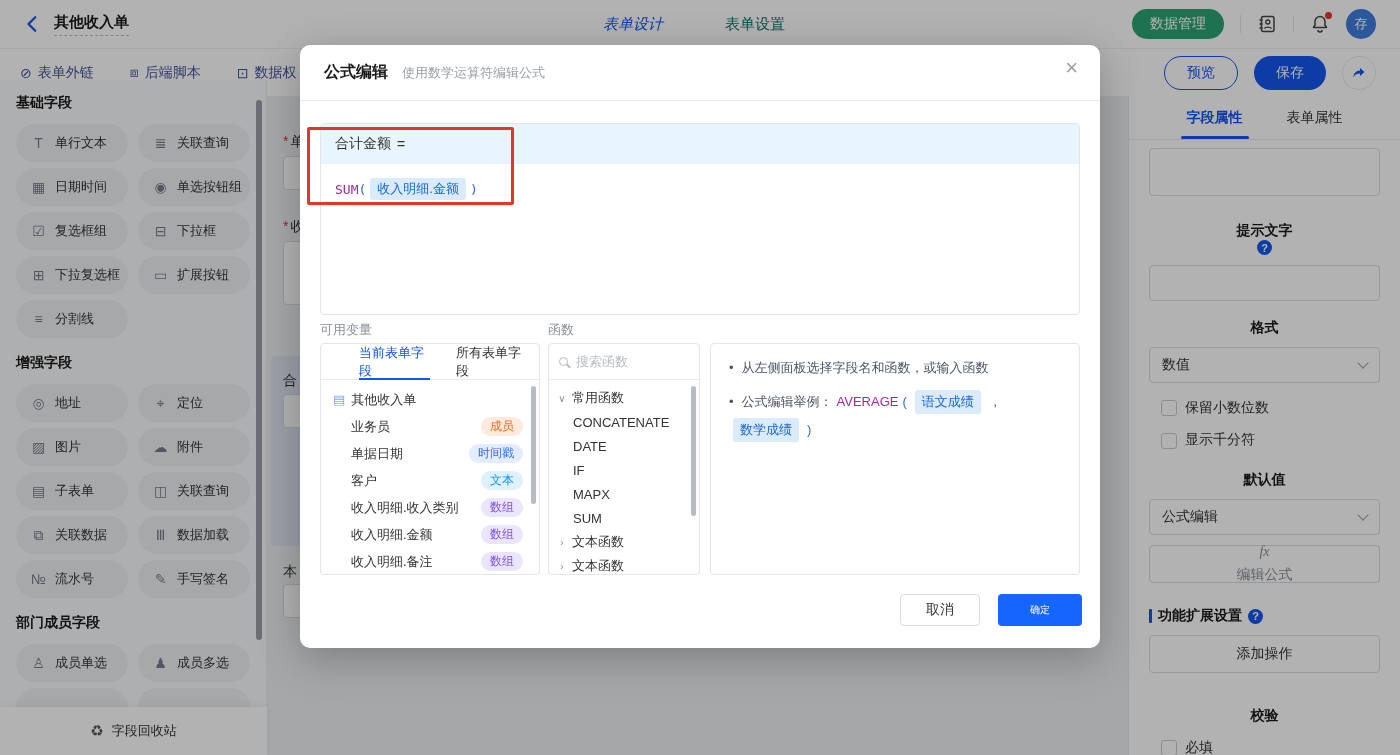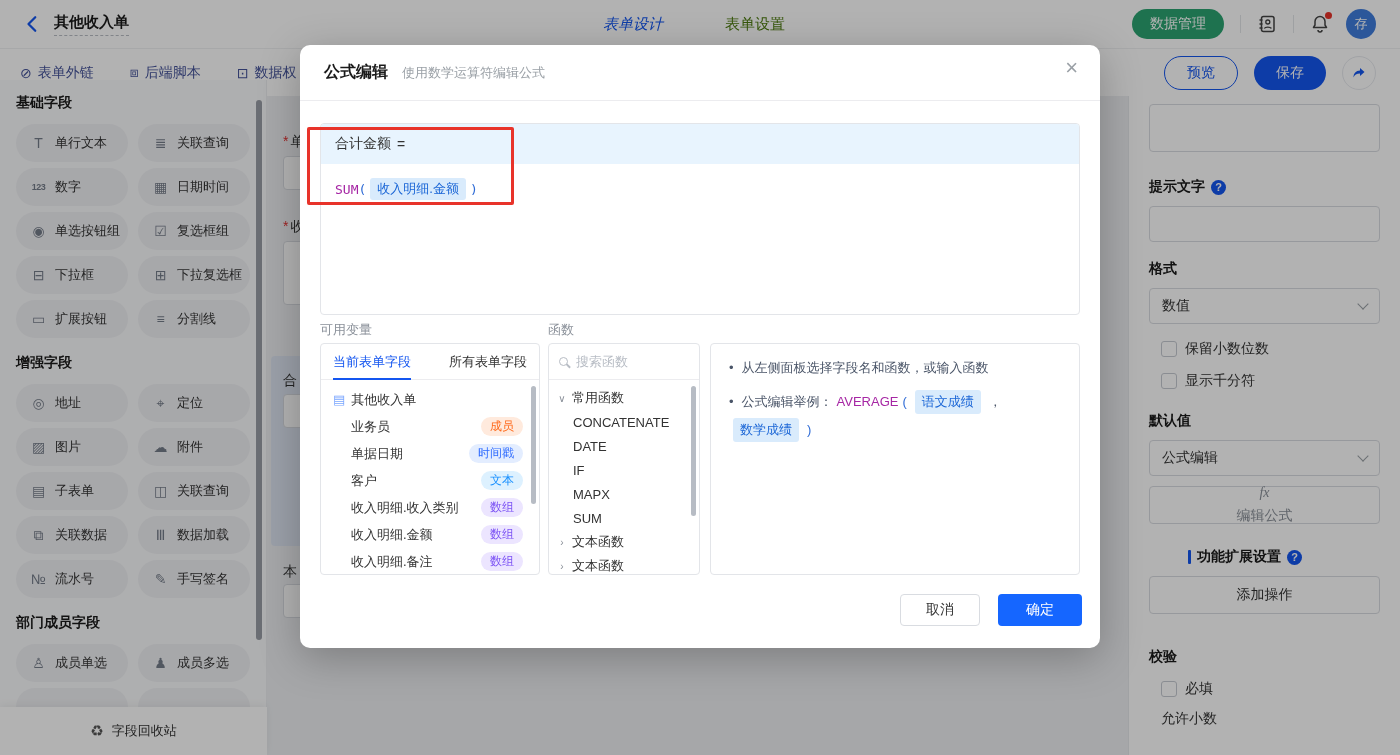--- a/index.html
+++ b/index.html
@@ -4,21 +4,21 @@
 <style>
   * { box-sizing: border-box; margin: 0; padding: 0; }
   html,body { width:1400px; height:755px; }
   body { position:relative; overflow:hidden; background:#eef0f3; font-family:"Liberation Sans",sans-serif; color:#333; }
 
   
   .topbar { position:absolute; top:0; left:0; right:0; height:48px; background:#fff; display:flex; align-items:center; padding:0 24px; z-index:2; }
   .back-btn { display:flex; align-items:center; margin-right:12px; cursor:pointer; }
   .page-title { font-size:15px; font-weight:bold; color:#1a1a1a; border-bottom:1px dashed #b9bdc4; padding-bottom:3px; }
   .topnav { position:absolute; left:603px; top:0; height:48px; display:flex; align-items:center; gap:62px; font-size:15px; }
-  .topnav .nav-tab { color:#4d7c0f; cursor:pointer; }
+  .topnav .nav-tab { color:#0f766e; cursor:pointer; }
   .topnav .nav-tab.active { color:#1456f0;font-style:italic; }
   .topbar-right { margin-left:auto; display:flex; align-items:center; gap:16px; }
   .pill-green { height:30px; border-radius:15px; background:#2ba471; color:#fff; font-size:14px; display:flex; align-items:center; padding:0 18px; cursor:pointer; }
   .vdiv { width:1px; height:18px; background:#e3e5e9; }
   .icon-btn { position:relative; display:flex; align-items:center; cursor:pointer; }
   .bell-dot { position:absolute; top:-2px; right:-2px; width:7px; height:7px; border-radius:50%; background:#e8332a; }
   .avatar { width:30px; height:30px; border-radius:50%; background:#3f7ddd; color:#fff; font-size:13px; display:flex; align-items:center; justify-content:center; cursor:pointer; }
 
   
   .toolbar { position:absolute; top:48px; left:0; right:0; height:48px; background:#fff; border-top:1px solid #f0f1f3; display:flex; align-items:center; padding:0 24px 0 20px; z-index:2; }
@@ -49,32 +49,32 @@
   .canvas-input { position:absolute; background:#fff; border:1px solid #d9dce1; border-radius:4px; }
   .selected-block { position:absolute; left:4px; top:260px; width:320px; height:190px; background:#dfe6f2; border-radius:4px; }
 
   
   .right-panel { position:absolute; top:96px; right:0; bottom:0; width:272px; background:#fff; border-left:1px solid #e6e8eb; padding:0 20px; z-index:2; }
   .rp-tabs { height:44px; display:flex; justify-content:center; gap:44px; border-bottom:1px solid #e8eaed; margin:0 -20px; }
   .rp-tab { font-size:14px; color:#333; display:flex; align-items:center; position:relative; cursor:pointer; }
   .rp-tab.active { color:#1456f0; font-weight:bold; }
   .rp-tab.active::after { content:""; position:absolute; left:-6px; right:-6px; bottom:0; height:3px; background:#1456f0; border-radius:2px; }
   .rp-box { height:48px; border:1px solid #d9dce1; border-radius:4px; margin-top:8px; background:#fff; }
-  .rp-label { font-size:14px; font-weight:bold; color:#1a1a1a; display:flex; align-items:center; gap:6px; margin-top:26px; }
+  .rp-label { font-size:14px; font-weight:bold; color:#1a1a1a; display:flex; align-items:center; margin-top:26px;flex-direction:column; }
   .rp-label.fmt { margin-top:18px; }
   .rp-label.dft { margin-top:22px; }
   .rp-label.vld { margin-top:34px; }
   .help-ic { width:15px; height:15px; border-radius:50%; background:#1456f0; color:#fff; font-size:11px; font-weight:bold; display:inline-flex; align-items:center; justify-content:center; }
   .rp-input { height:36px; border:1px solid #d9dce1; border-radius:4px; margin-top:10px; background:#fff; }
   .rp-select { height:36px; border:1px solid #d9dce1; border-radius:4px; margin-top:10px; display:flex; align-items:center; justify-content:space-between; padding:0 12px; font-size:14px; color:#333; cursor:pointer; background:#fff; }
   .chev-down { width:8px; height:8px; border-right:1.6px solid #9aa0a6; border-bottom:1.6px solid #9aa0a6; transform:rotate(45deg); margin-top:-4px; flex:none; }
   .cb-row { display:flex; align-items:center; gap:8px; font-size:14px; color:#333; cursor:pointer;padding-left:12px; }
-  .cb-row.r1 { margin-top:16px; } .cb-row.r2 { margin-top:14px; } .cb-row.r3 { margin-top:14px; } .cb-row.r4 { margin-top:12px; }
+  .cb-row.r1 { margin-top:16px; } .cb-row.r2 { margin-top:14px;align-items:flex-end; } .cb-row.r3 { margin-top:14px; } .cb-row.r4 { margin-top:12px; }
   .cb { width:16px; height:16px; border:1px solid #c6cad1; border-radius:3px; background:#fff; flex:none; }
-  .section-head { display:flex; align-items:center; gap:6px; margin-top:24px; font-size:14px; font-weight:bold; color:#1a1a1a;margin-left:39px; }
+  .section-head { display:flex; align-items:center; gap:6px; margin-top:24px; font-size:14px; font-weight:bold; color:#1a1a1a; }
   .section-bar { width:3px; height:14px; background:#1456f0; border-radius:1px; }
   .rp-button { height:38px; border:1px solid #d9dce1; border-radius:4px; margin-top:10px; display:flex; align-items:center; justify-content:center; gap:6px; font-size:14px; color:#333; cursor:pointer; background:#fff;flex-direction:column; }
   .rp-button.fx { color:#8a9099; }
   .fx-ic { font-style:italic; font-family:"Liberation Serif",serif; }
   .rp-scroll { position:absolute; right:2px; top:244px; width:6px; height:295px; background:#8c9097; border-radius:3px; }
 
   
   .overlay { position:absolute; inset:0; background:rgba(0,0,0,0.30); z-index:10; }
   .modal { position:absolute; left:300px; top:45px; width:800px; height:603px; background:#fff; border-radius:10px; box-shadow:0 10px 40px rgba(0,0,0,0.25); z-index:20; }
   .modal-header { height:56px; border-bottom:1px solid #ececef; display:flex; align-items:center; padding:0 24px; }
@@ -92,21 +92,21 @@
   .panel-label { position:absolute; font-size:13px; color:#8a9099; top:276px; }
   .panel-label.vars { left:20px; }
   .panel-label.funcs { left:248px; }
 
   .sub-panel { position:absolute; top:298px; height:232px; border:1px solid #e3e5e9; border-radius:4px; background:#fff; overflow:hidden; }
   .vars-panel { left:20px; width:220px; }
   .funcs-panel { left:248px; width:152px; }
   .tips-panel { left:410px; width:370px; padding:14px 18px; }
 
   .vp-tabs { height:36px; display:flex; align-items:stretch; justify-content:space-between; border-bottom:1px solid #ececef; padding:0 12px; }
-  .vp-tab { font-size:13px; color:#333; display:flex; align-items:center; position:relative; cursor:pointer; }
+  .vp-tab { font-size:13px; color:#333; display:flex; align-items:center; position:relative; cursor:pointer;margin-left:26px; }
   .vp-tab.active { color:#1456f0; }
   .vp-tab.active::after { content:""; position:absolute; bottom:-1px; left:0; right:0; height:2px; background:#1456f0; }
   .vp-list { padding-top:6px; }
   .vp-row { height:27px; display:flex; align-items:center; padding:0 12px; font-size:13px; color:#333; cursor:pointer; }
   .vp-root-ic { color:#7aa6ff; margin-right:6px; font-size:13px; }
   .vp-child { padding-left:30px; padding-right:16px; }
   .vp-name { flex:1; white-space:nowrap; overflow:hidden; }
   .badge { font-size:12px; padding:1px 9px; border-radius:10px; flex:none; }
   .badge-member { color:#ff6a1b; background:#ffeadd; }
   .badge-time { color:#2e6bff; background:#e3edff; }
@@ -121,21 +121,21 @@
   .fp-list { padding-top:6px; font-size:13px; color:#333; }
   .fp-group { height:24px; display:flex; align-items:center; gap:5px; padding:0 8px; cursor:pointer; }
   .fp-chev { color:#8a9099; font-size:10px; width:10px; text-align:center; }
   .fp-item { height:24px; display:flex; align-items:center; padding-left:24px; cursor:pointer; }
   .fp-scroll { position:absolute; right:3px; top:42px; width:5px; height:130px; background:#b7bcc4; border-radius:3px; }
 
   .tip-row { font-size:13px; color:#4a5568; display:flex; align-items:center; flex-wrap:wrap; gap:4px; margin-bottom:12px; line-height:20px; }
   .tip-bullet { margin-right:4px; }
 
   .btn-cancel { position:absolute; left:600px; top:549px; width:80px; height:32px; border:1px solid #d9dce1; border-radius:4px; background:#fff; font-size:14px; color:#333; display:flex; align-items:center; justify-content:center; cursor:pointer; }
-  .btn-ok { position:absolute; left:698px; top:549px; width:84px; height:32px; border-radius:4px; background:#1566ff; color:#fff; font-size:14px; display:flex; align-items:center; justify-content:center; cursor:pointer; }
+  .btn-ok { position:absolute; left:698px; top:549px; width:84px; height:32px; border-radius:4px; background:#1566ff; color:#fff; font-size:10px; display:flex; align-items:center; justify-content:center; cursor:pointer; }
 
   .annotation { position:absolute; left:307px; top:127px; width:207px; height:78px; border:3px solid #e8332a; border-radius:2px; z-index:30; pointer-events:none; }
 </style>
 </head>
 <body>
 
 <div class="topbar">
   <span class="back-btn">
     <svg width="18" height="18" viewBox="0 0 16 16">
         <path d="M10 2L4 8l6 6" stroke="#1456f0" stroke-width="2" fill="none" stroke-linecap="round" stroke-linejoin="round"></path>
@@ -200,24 +200,20 @@
   <div class="pill-grid">
     <div class="pill">
         <span class="pill-ic">T</span>
         <span>单行文本</span>
       </div>
     <div class="pill">
         <span class="pill-ic">≣</span>
         <span>关联查询</span>
       </div>
     <div class="pill">
-        <span class="pill-ic num">123</span>
-        <span>数字</span>
-      </div>
-    <div class="pill">
         <span class="pill-ic">▦</span>
         <span>日期时间</span>
       </div>
     <div class="pill">
         <span class="pill-ic">◉</span>
         <span>单选按钮组</span>
       </div>
     <div class="pill">
         <span class="pill-ic">☑</span>
         <span>复选框组</span>
@@ -311,20 +307,24 @@
   <div class="canvas-input" style="left:16px; top:145px; width:220px; height:64px;"></div>
   <div class="selected-block">
     <div class="canvas-label" style="left:12px; top:16px;"><span>合</span></div>
     <div class="canvas-input" style="left:12px; top:38px; width:240px; height:34px;"></div>
   </div>
   <div class="canvas-label" style="left:16px; top:467px;"><span>本</span></div>
   <div class="canvas-input" style="left:16px; top:488px; width:220px; height:34px;"></div>
 </div>
 
 <div class="right-panel">
+  <div class="rp-tabs">
+    <span class="rp-tab active">字段属性</span>
+    <span class="rp-tab">表单属性</span>
+  </div>
   <div class="rp-box"></div>
   <div class="rp-label">
     <span>提示文字</span>
     <span class="help-ic">?</span>
   </div>
   <div class="rp-input"></div>
   <div class="rp-label fmt">
       <span>格式</span>
     </div>
   <div class="rp-select">

